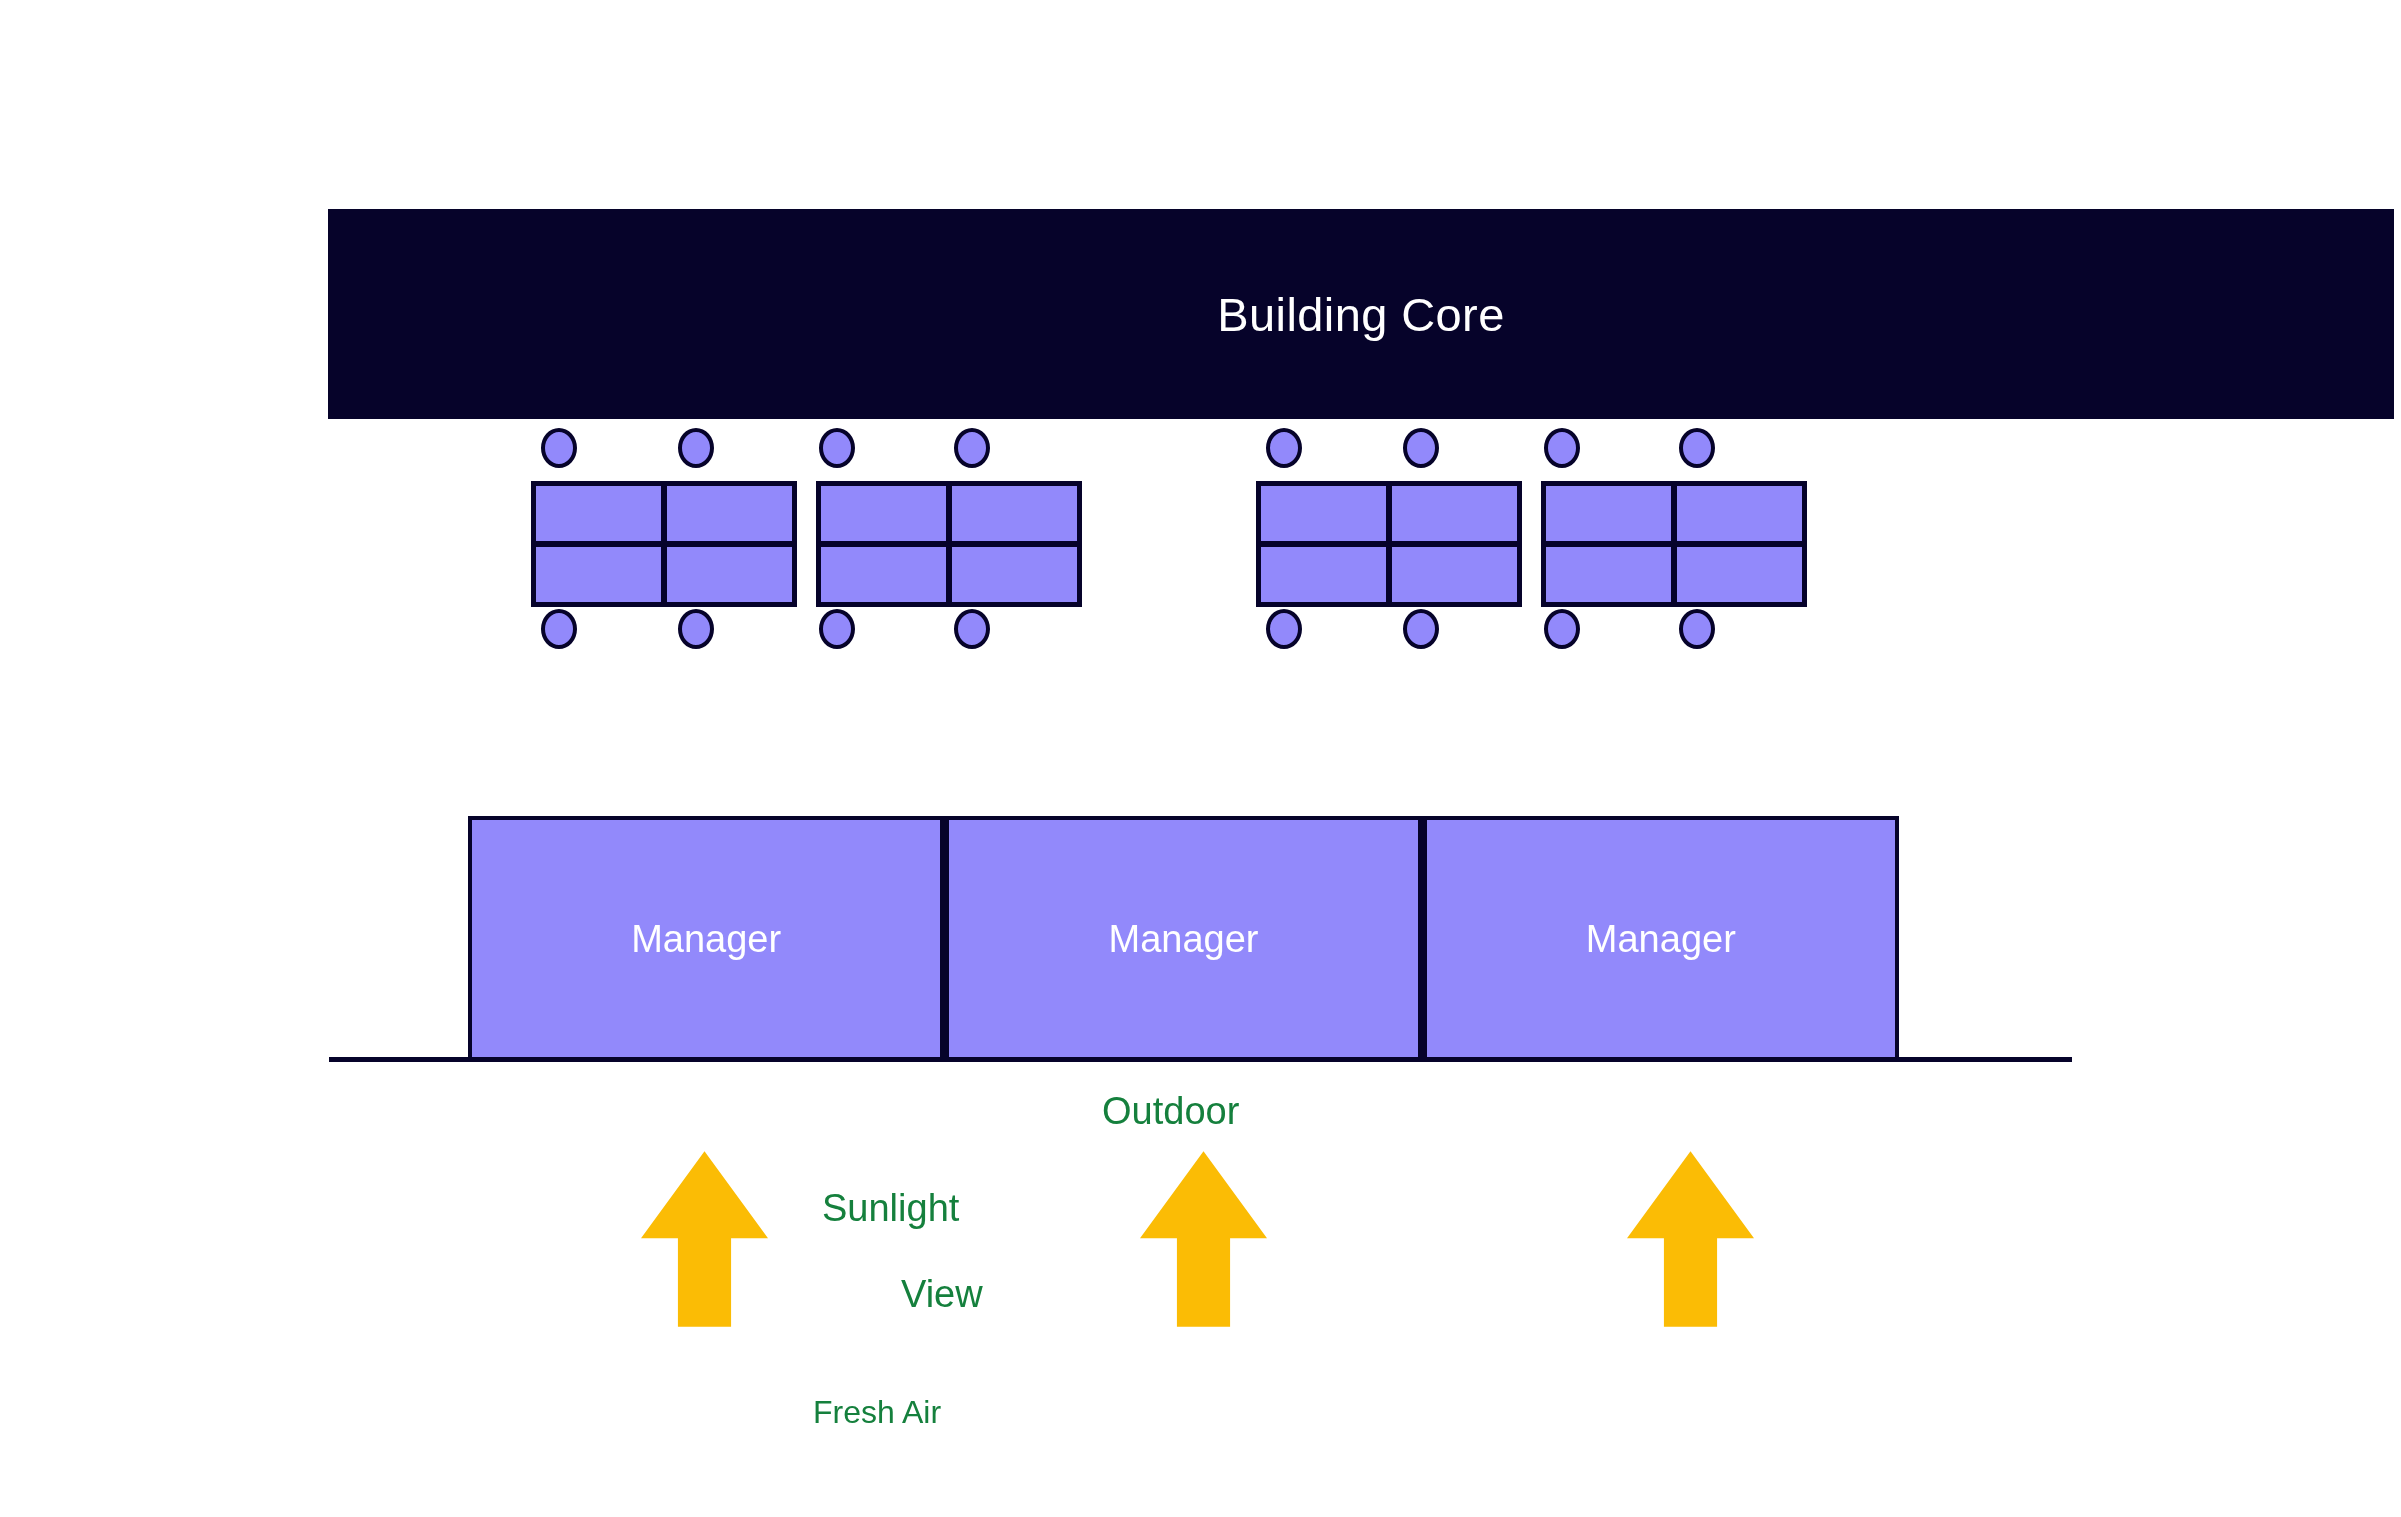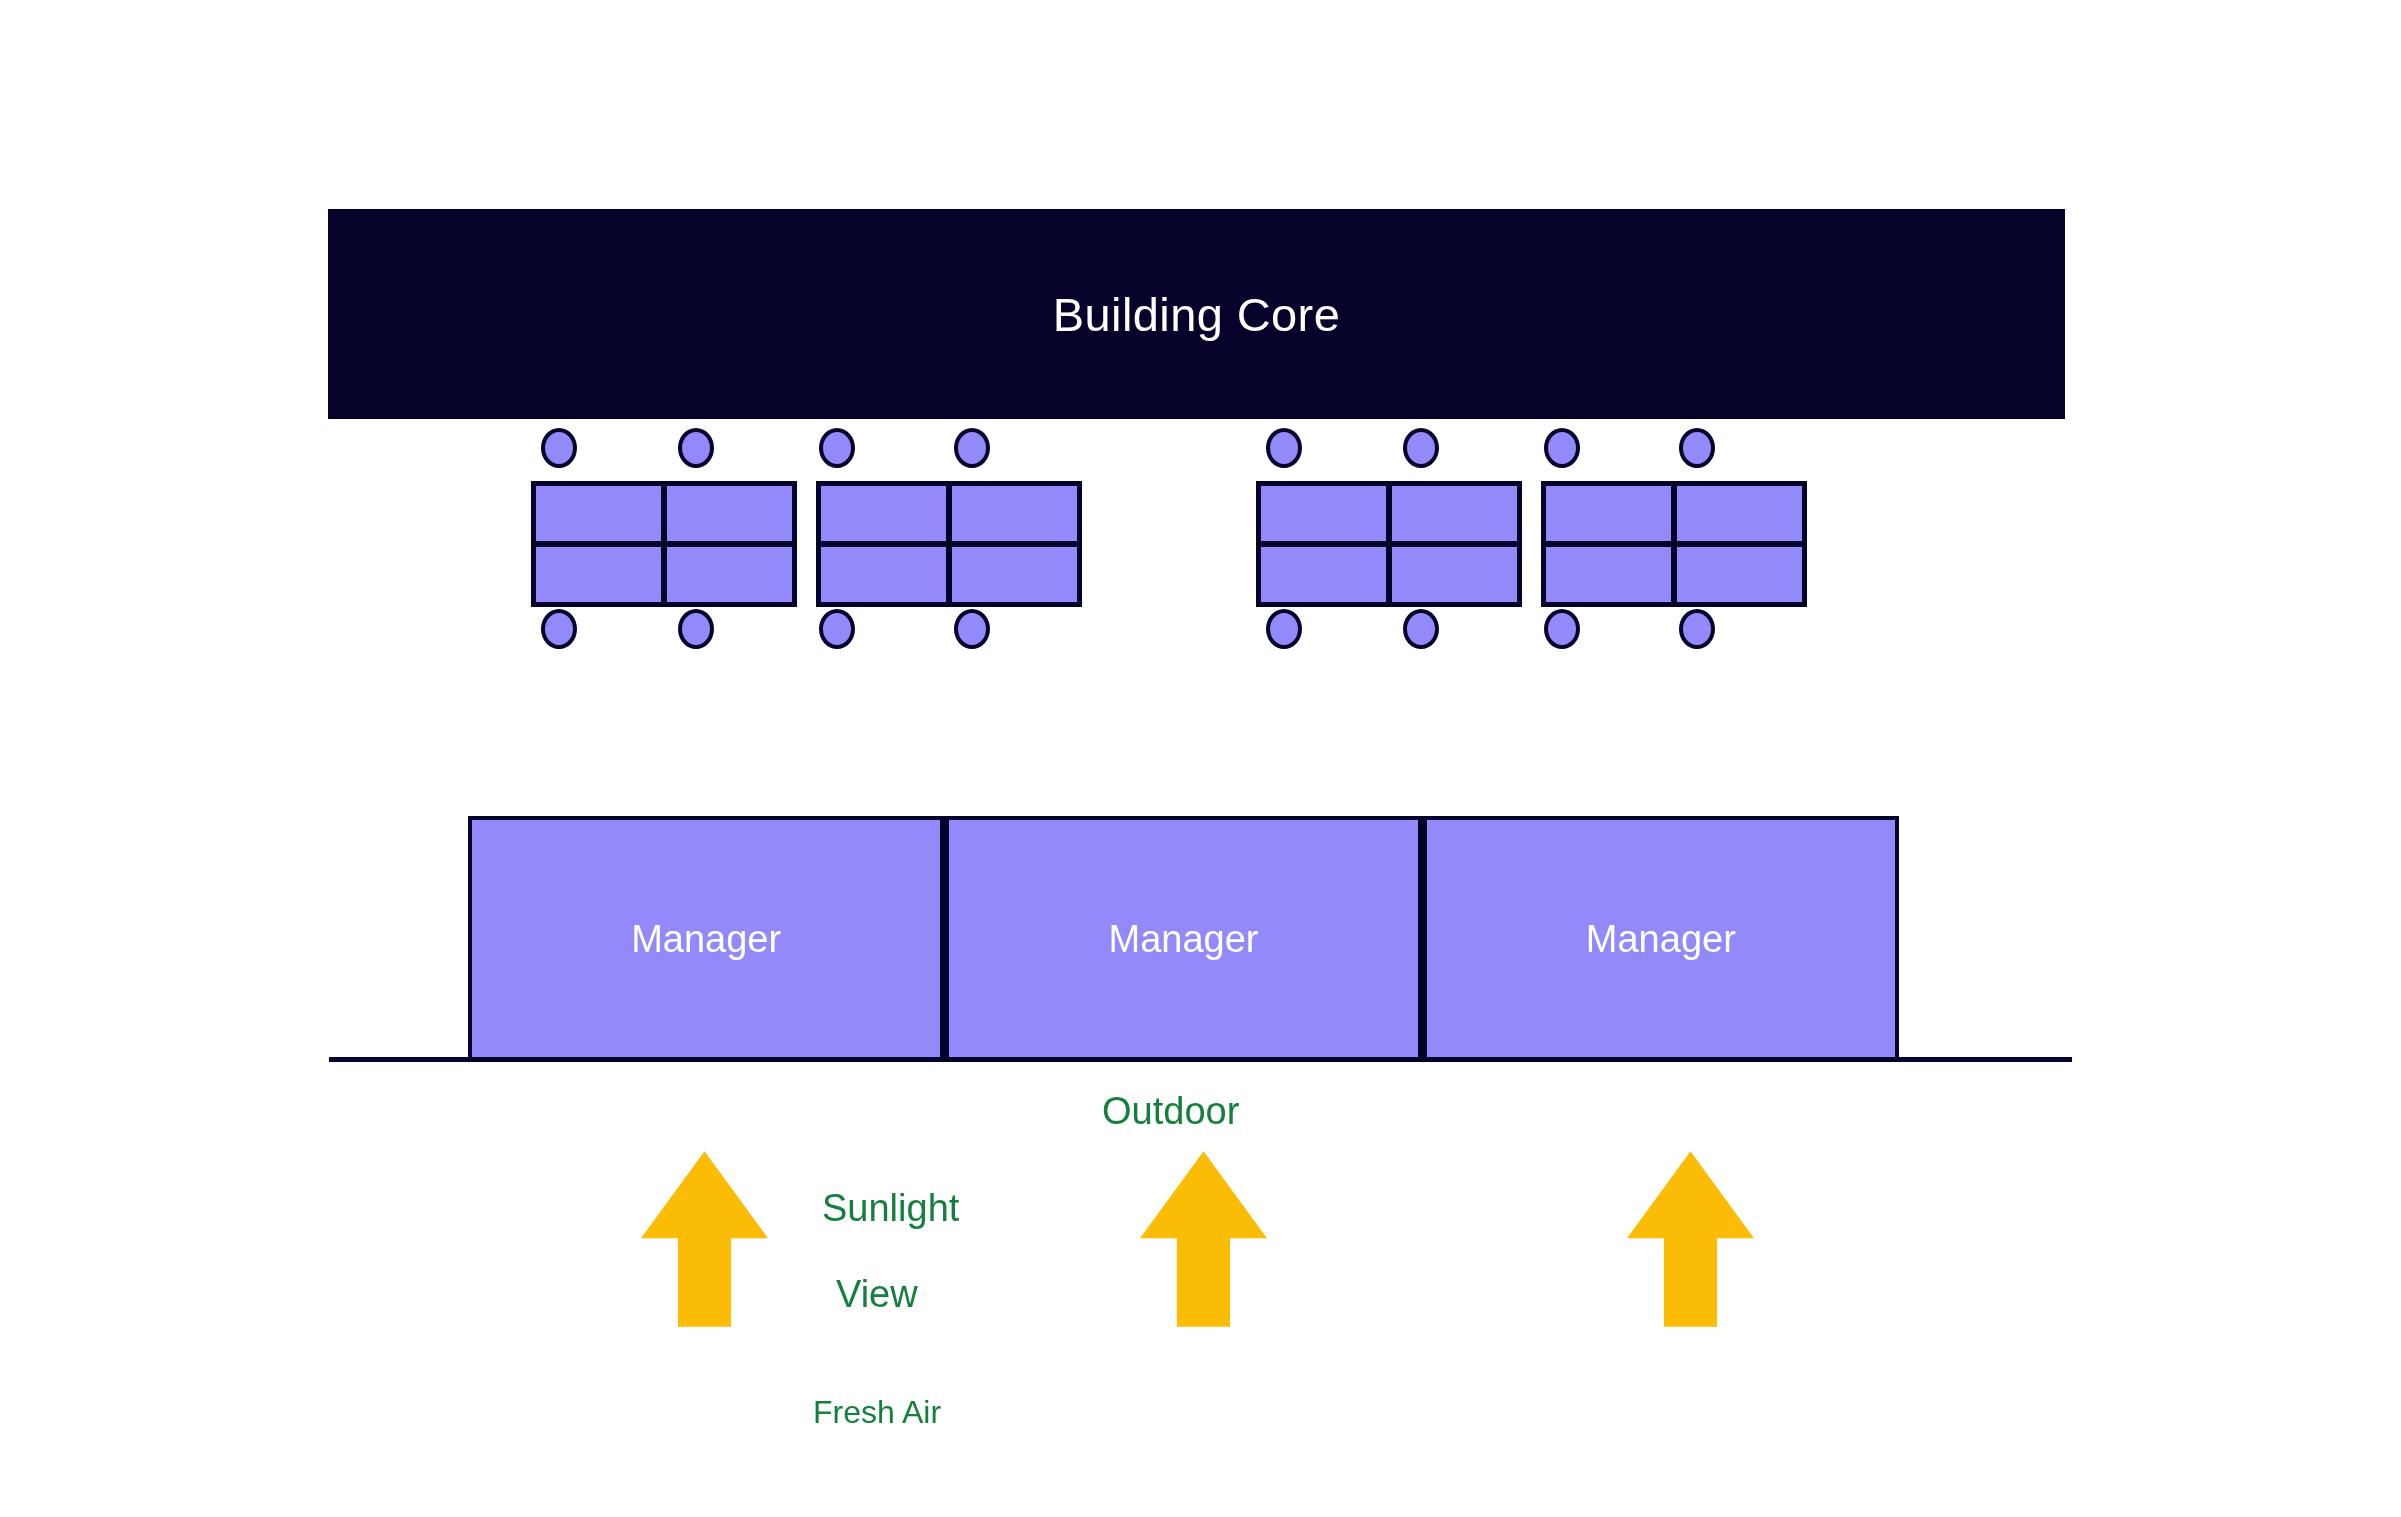--- a/index.html
+++ b/index.html
@@ -12,21 +12,21 @@
     width:2401px;
     height:1518px;
     background:#ffffff;
     overflow:hidden;
   }
 
   
   .core{
     position:absolute;
     left:328px; top:209px;
-    width:1737px; height:210px;
+    width:2066px; height:210px;
     background:#06032A;
     display:flex;
     align-items:center;
     justify-content:center;
   }
   .core-label{
     color:#ffffff;
     font-size:47px;
     letter-spacing:0.4px;
     line-height:1;
@@ -109,21 +109,21 @@
 
   
   .txt{
     position:absolute;
     color:#15803d;
     line-height:1;
     white-space:nowrap;
   }
   .lbl-outdoor{ left:1102px; top:1092px; font-size:38px; }
   .lbl-sunlight{ left:822px; top:1189px; font-size:38px; }
-  .lbl-view{     left:836px; top:1275px; font-size:38px; }
+  .lbl-view{     left:901px; top:1275px; font-size:38px; }
   .lbl-fresh{    left:813px; top:1396px; font-size:32px; }
 
   
   .arrow{
     position:absolute;
     width:127px;
     height:176px;
   }
   .arrow-1{ left:641px;  top:1151px; }
   .arrow-2{ left:1140px; top:1151px; }

